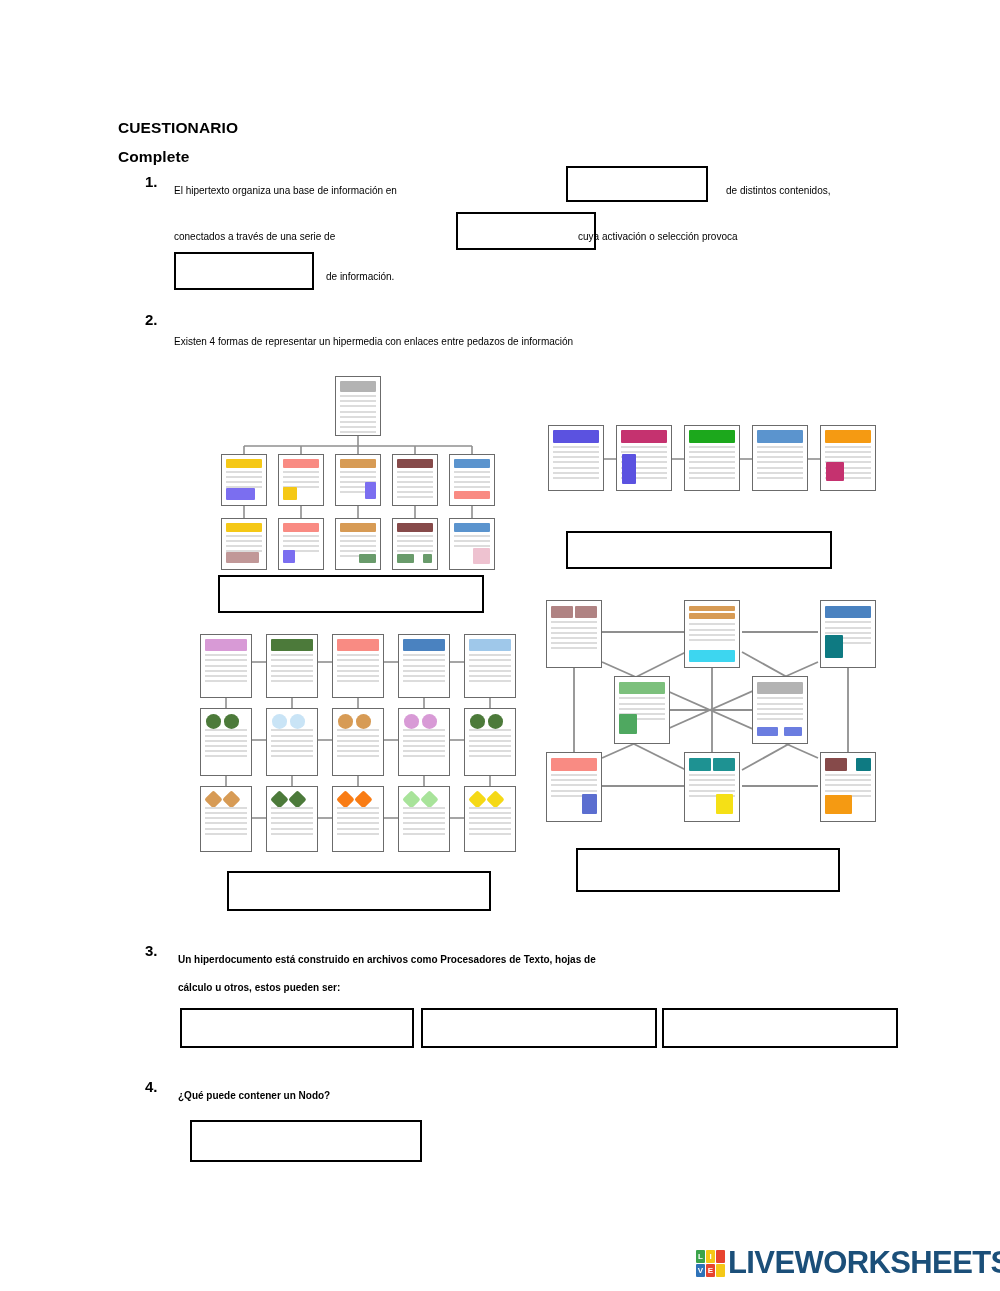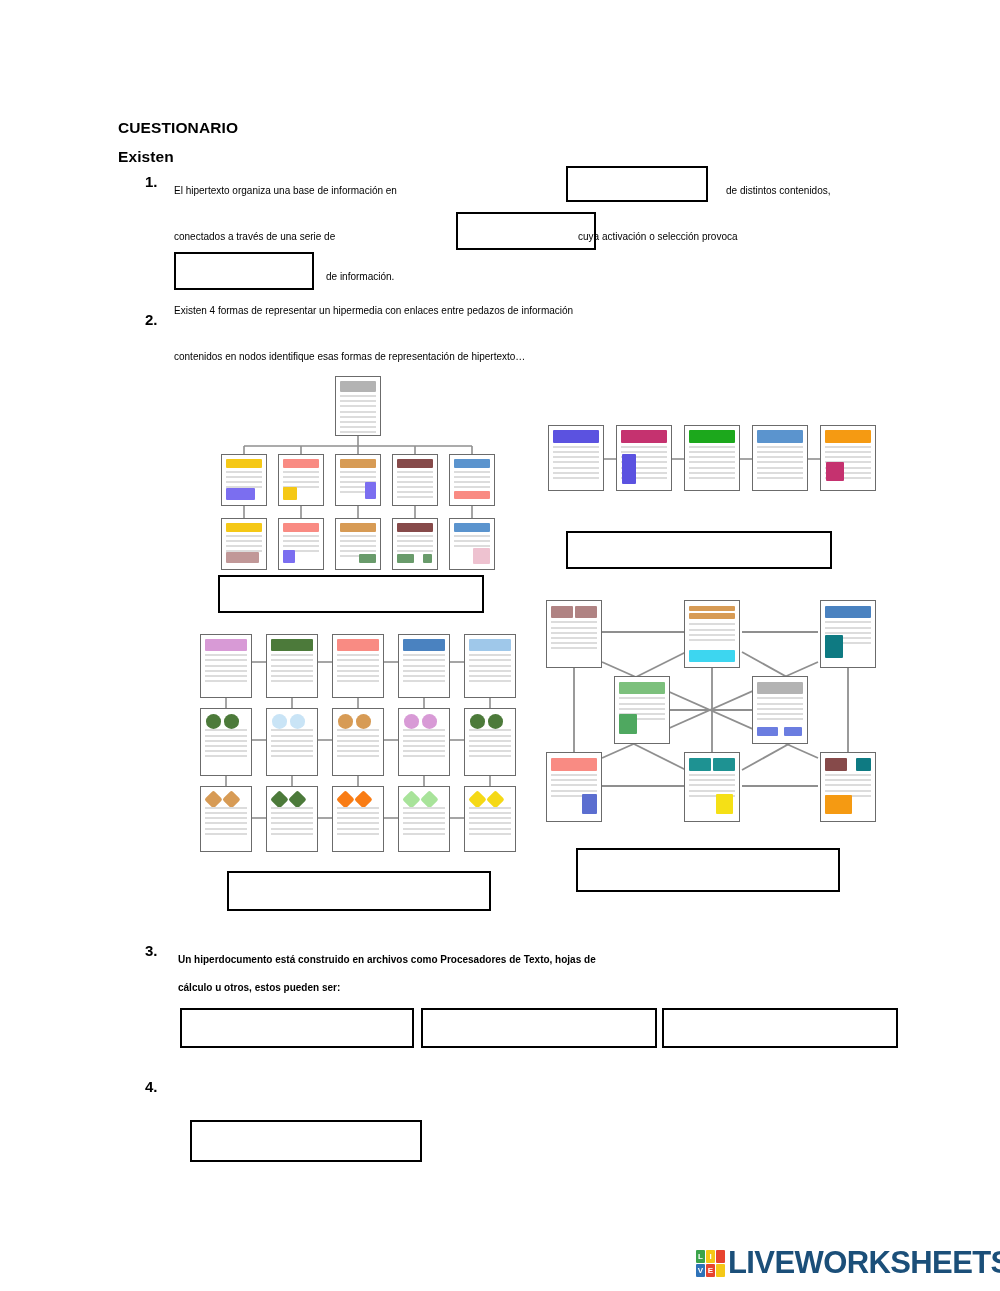--- a/index.html
+++ b/index.html
@@ -136,37 +136,36 @@
     color: #1b4f79;
     line-height: 30px;
   }
 </style>
 </head>
 <body>
 
 <div class="page">
 
   <div class="heading" id="title-cuestionario">CUESTIONARIO</div>
-  <div class="heading" id="title-complete">Existen</div>
+  <div class="heading" id="title-complete">Complete</div>
 
   <div class="q-num" style="left:145px; top:173px;">1.</div>
   <div class="q-body" style="left:174px; top:172px;">El hipertexto organiza una base de información en</div>
   <div class="ansbox" style="left:566px; top:166px; width:142px; height:36px;"></div>
   <div class="q-body" style="left:726px; top:172px;">de distintos contenidos,</div>
 
   <div class="q-body" style="left:174px; top:218px;">conectados a través de una serie de</div>
   <div class="ansbox" style="left:456px; top:212px; width:140px; height:38px;"></div>
   <div class="q-body" style="left:578px; top:218px;">cuya activación   o  selección     provoca</div>
 
   <div class="ansbox" style="left:174px; top:252px; width:140px; height:38px;"></div>
   <div class="q-body" style="left:326px; top:258px;">de información.</div>
 
   <div class="q-num" style="left:145px; top:311px;">2.</div>
-  <div class="q-body" style="left:174px; top:292px;">Existen 4 formas de representar un hipermedia con enlaces entre pedazos de información</div>
-  <div class="q-body" style="left:174px; top:338px;">contenidos en nodos identifique esas formas de representación de hipertexto…</div>
+  <div class="q-body" style="left:174px; top:323px;">Existen 4 formas de representar un hipermedia con enlaces entre pedazos de información</div>
 
   <div id="diag-tree" style="position:absolute; left:218px; top:376px; width:280px; height:182px;">
     <svg class="diag-svg" width="280" height="182">
       <g stroke="#8f8f8f" stroke-width="1.6" fill="none">
         <line x1="140" y1="60" x2="140" y2="70"></line>
         <line x1="26" y1="70" x2="254" y2="70"></line>
         <line x1="26" y1="70" x2="26" y2="78"></line>
         <line x1="83" y1="70" x2="83" y2="78"></line>
         <line x1="140" y1="70" x2="140" y2="78"></line>
         <line x1="197" y1="70" x2="197" y2="78"></line>
@@ -715,20 +714,21 @@
 
   <div class="q-num" style="left:145px; top:942px;">3.</div>
   <div class="q-body bold" style="left:178px; top:969px;">cálculo u otros, estos pueden ser:</div>
   <div class="q-body bold" style="left:178px; top:941px;">Un hiperdocumento está construido en archivos como Procesadores de Texto, hojas de</div>
 
   <div class="ansbox" style="left:180px; top:1008px; width:234px; height:40px;"></div>
   <div class="ansbox" style="left:421px; top:1008px; width:236px; height:40px;"></div>
   <div class="ansbox" style="left:662px; top:1008px; width:236px; height:40px;"></div>
 
   <div class="q-num" style="left:145px; top:1078px;">4.</div>
+  <div class="q-body bold" style="left:178px; top:1077px;">¿Qué puede contener un Nodo?</div>
   <div class="ansbox" style="left:190px; top:1120px; width:232px; height:42px;"></div>
 
   <div id="lws-logo">
     <div class="lws-tiles">
       <span style="background:#3aa34a;">L</span>
       <span style="background:#f5c816;">I</span>
       <span style="background:#e8442e;"></span>
       <span style="background:#2e72b8;">V</span>
       <span style="background:#e8442e;">E</span>
       <span style="background:#f5c816;"></span>

